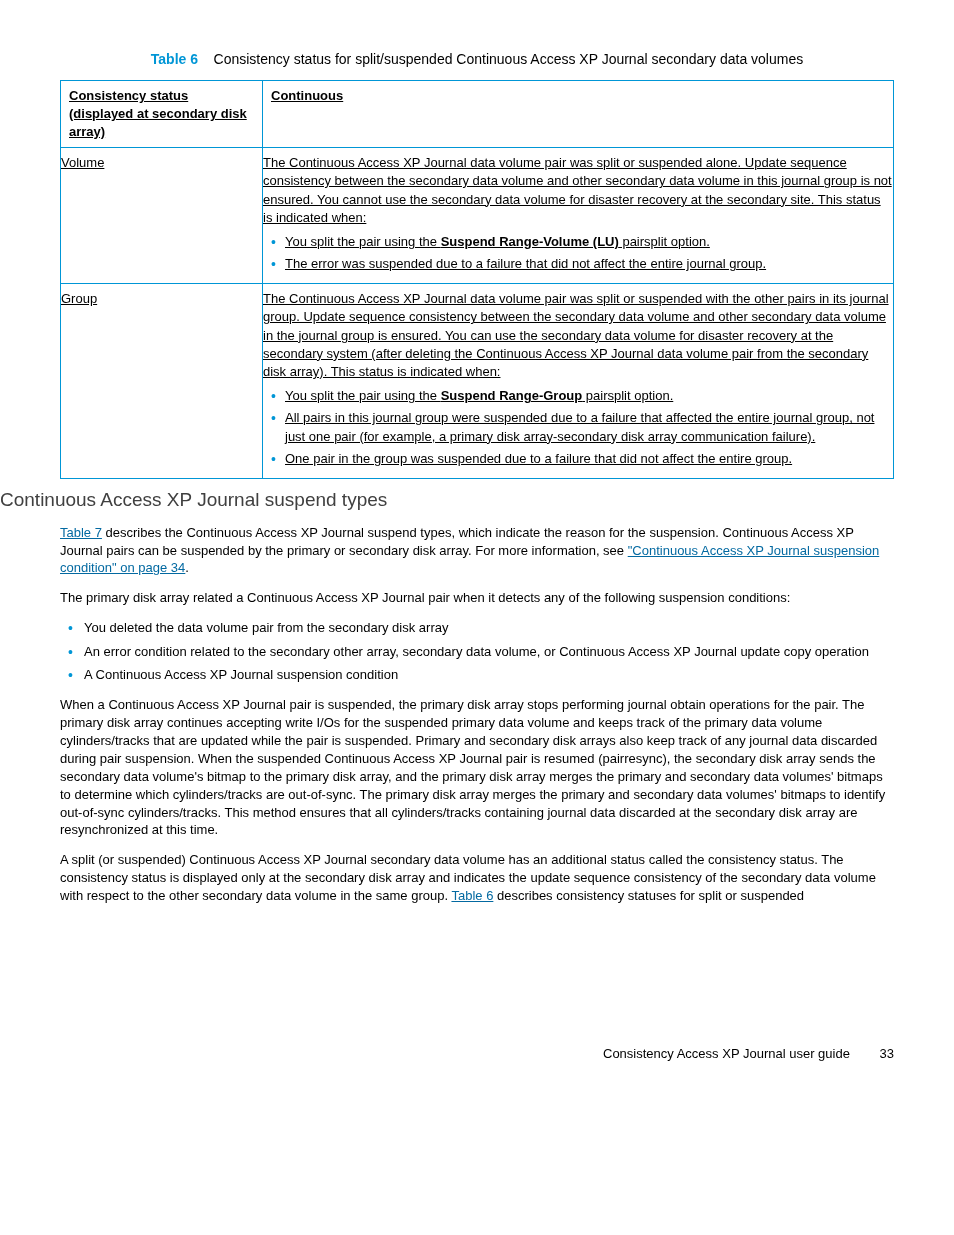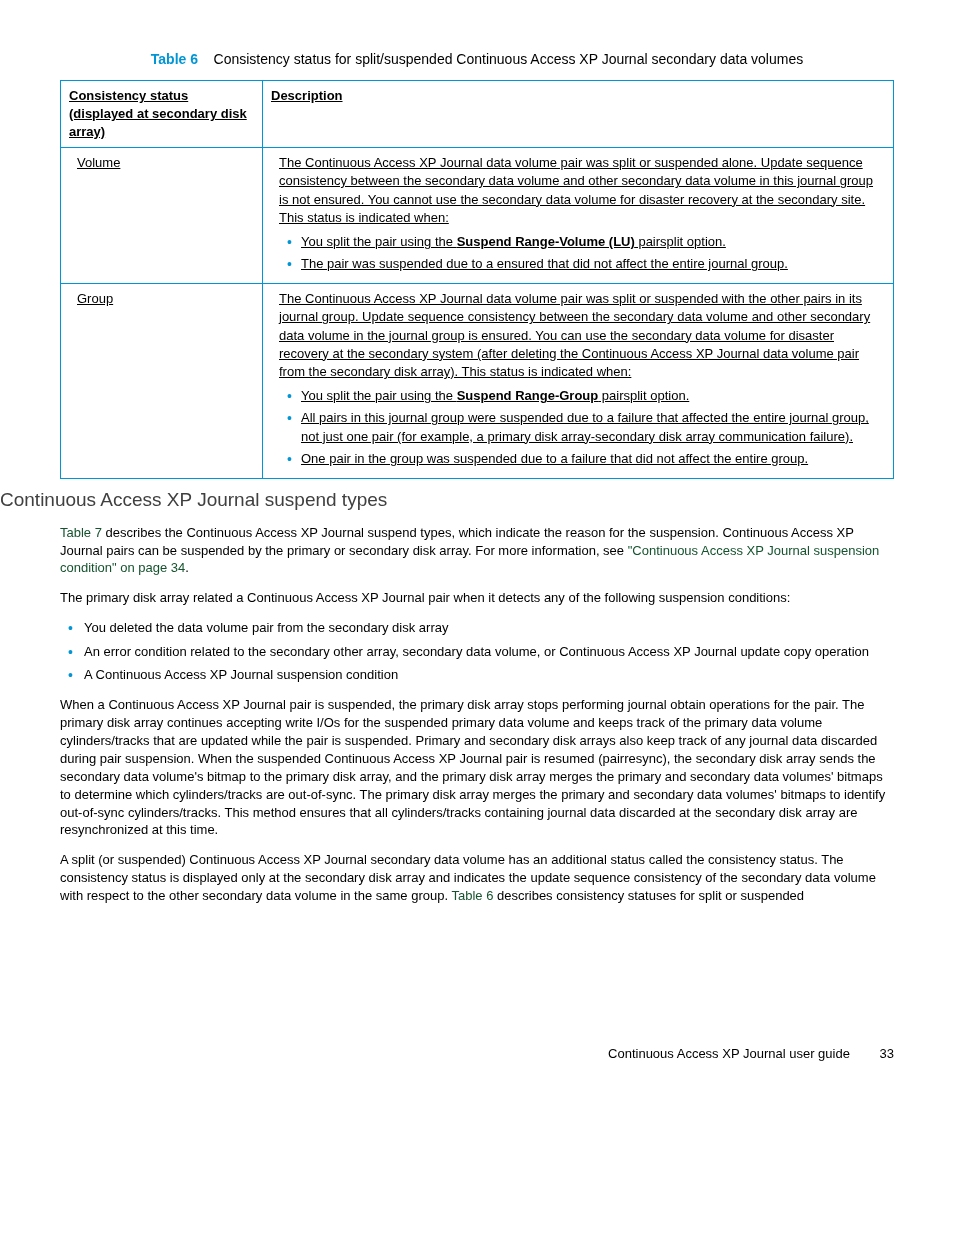--- a/index.html
+++ b/index.html
@@ -31,21 +31,21 @@
     border: 1px solid #0096d6;
   }
   table.consistency th {
     text-align: left;
     font-weight: bold;
     padding: 6px 8px;
     vertical-align: top;
     font-size: 13px;
   }
   table.consistency td {
-    padding: 6px 16px;
+    padding: 6px 0;
     vertical-align: top;
     font-size: 13px;
   }
   table.consistency th.col1 { width: 185px; }
   ul.inner {
     margin: 6px 0 4px 0;
     padding-left: 22px;
     list-style: none;
   }
   ul.inner li {
@@ -65,21 +65,21 @@
     color: #404040;
     font-weight: normal;
     font-size: 19px;
     margin: 8px 0 10px -60px;
   }
   .body-para {
     margin: 0 0 12px 0;
     font-size: 13px;
     line-height: 1.38;
   }
-  .link { color: #14532d; }
+  .link { color: #0369a1; text-decoration: underline; }
   ul.outer {
     margin: 0 0 12px 0;
     padding-left: 20px;
     list-style: none;
   }
   ul.outer li {
     position: relative;
     padding-left: 4px;
     margin-bottom: 5px;
   }
@@ -105,31 +105,31 @@
 <div class="table-caption">
   <span class="tbl-label">Table 6</span>
   <span>&nbsp;&nbsp;</span>
   <span>Consistency status for split/suspended Continuous Access XP Journal secondary data volumes</span>
 </div>
 
 <table class="consistency">
   <thead>
     <tr>
       <th class="col1">Consistency status (displayed at secondary disk array)</th>
-      <th>Description</th>
+      <th>Continuous</th>
     </tr>
   </thead>
   <tbody>
     <tr>
       <td>Volume</td>
       <td>
         <div>The Continuous Access XP Journal data volume pair was split or suspended alone. Update sequence consistency between the secondary data volume and other secondary data volume in this journal group is not ensured. You cannot use the secondary data volume for disaster recovery at the secondary site. This status is indicated when:</div>
         <ul class="inner">
           <li><span>You split the pair using the </span><b>Suspend Range-Volume (LU)</b><span> pairsplit option.</span></li>
-          <li><span>The pair was suspended due to a ensured that did not affect the entire journal group.</span></li>
+          <li><span>The error was suspended due to a failure that did not affect the entire journal group.</span></li>
         </ul>
       </td>
     </tr>
     <tr>
       <td>Group</td>
       <td>
         <div>The Continuous Access XP Journal data volume pair was split or suspended with the other pairs in its journal group. Update sequence consistency between the secondary data volume and other secondary data volume in the journal group is ensured. You can use the secondary data volume for disaster recovery at the secondary system (after deleting the Continuous Access XP Journal data volume pair from the secondary disk array). This status is indicated when:</div>
         <ul class="inner">
           <li><span>You split the pair using the </span><b>Suspend Range-Group</b><span> pairsplit option.</span></li>
           <li><span>All pairs in this journal group were suspended due to a failure that affected the entire journal group, not just one pair (for example, a primary disk array-secondary disk array communication failure).</span></li>
@@ -154,15 +154,15 @@
   <li>A Continuous Access XP Journal suspension condition</li>
 </ul>
 
 <p class="body-para">When a Continuous Access XP Journal pair is suspended, the primary disk array stops performing journal obtain operations for the pair. The primary disk array continues accepting write I/Os for the suspended primary data volume and keeps track of the primary data volume cylinders/tracks that are updated while the pair is suspended. Primary and secondary disk arrays also keep track of any journal data discarded during pair suspension. When the suspended Continuous Access XP Journal pair is resumed (pairresync), the secondary disk array sends the secondary data volume's bitmap to the primary disk array, and the primary disk array merges the primary and secondary data volumes' bitmaps to determine which cylinders/tracks are out-of-sync. The primary disk array merges the primary and secondary data volumes' bitmaps to identify out-of-sync cylinders/tracks. This method ensures that all cylinders/tracks containing journal data discarded at the secondary disk array are resynchronized at this time.</p>
 
 <p class="body-para">
   <span>A split (or suspended) Continuous Access XP Journal secondary data volume has an additional status called the consistency status. The consistency status is displayed only at the secondary disk array and indicates the update sequence consistency of the secondary data volume with respect to the other secondary data volume in the same group. </span><span class="link">Table 6</span><span> describes consistency statuses for split or suspended</span>
 </p>
 
 <div class="footer">
-  <span>Continuous Access XP Journal user guide</span>
+  <span>Consistency Access XP Journal user guide</span>
   <span class="pnum">33</span>
 </div>
 
 </body></html>

